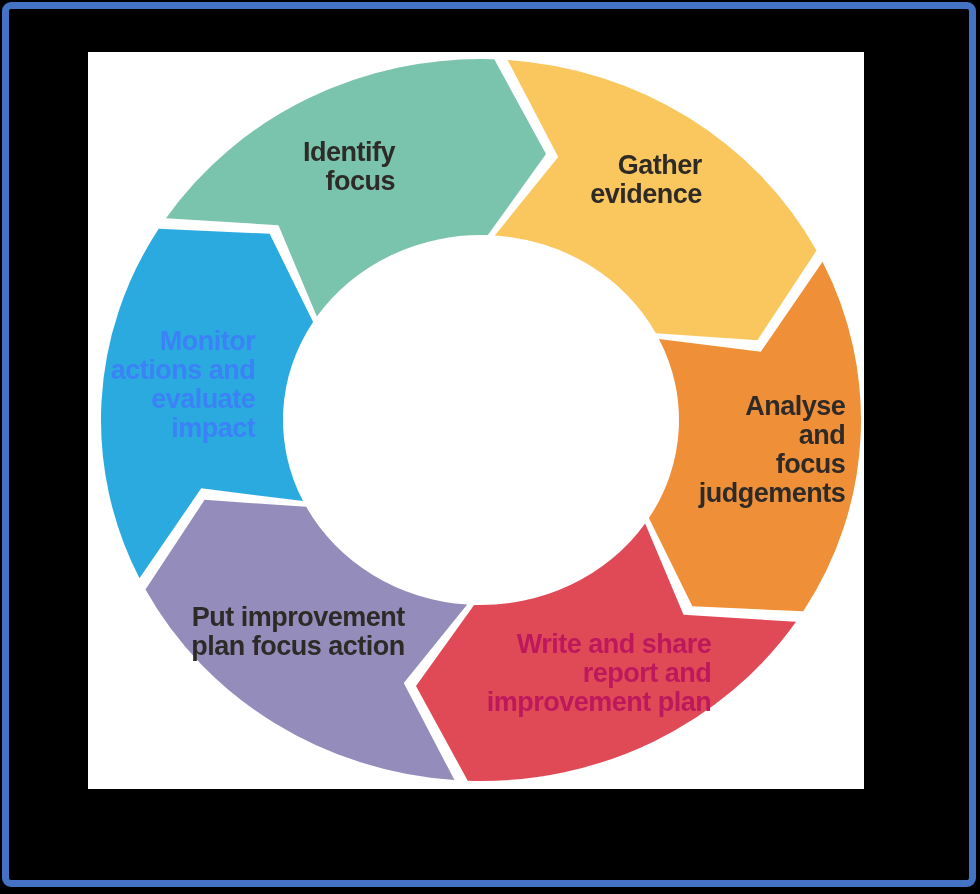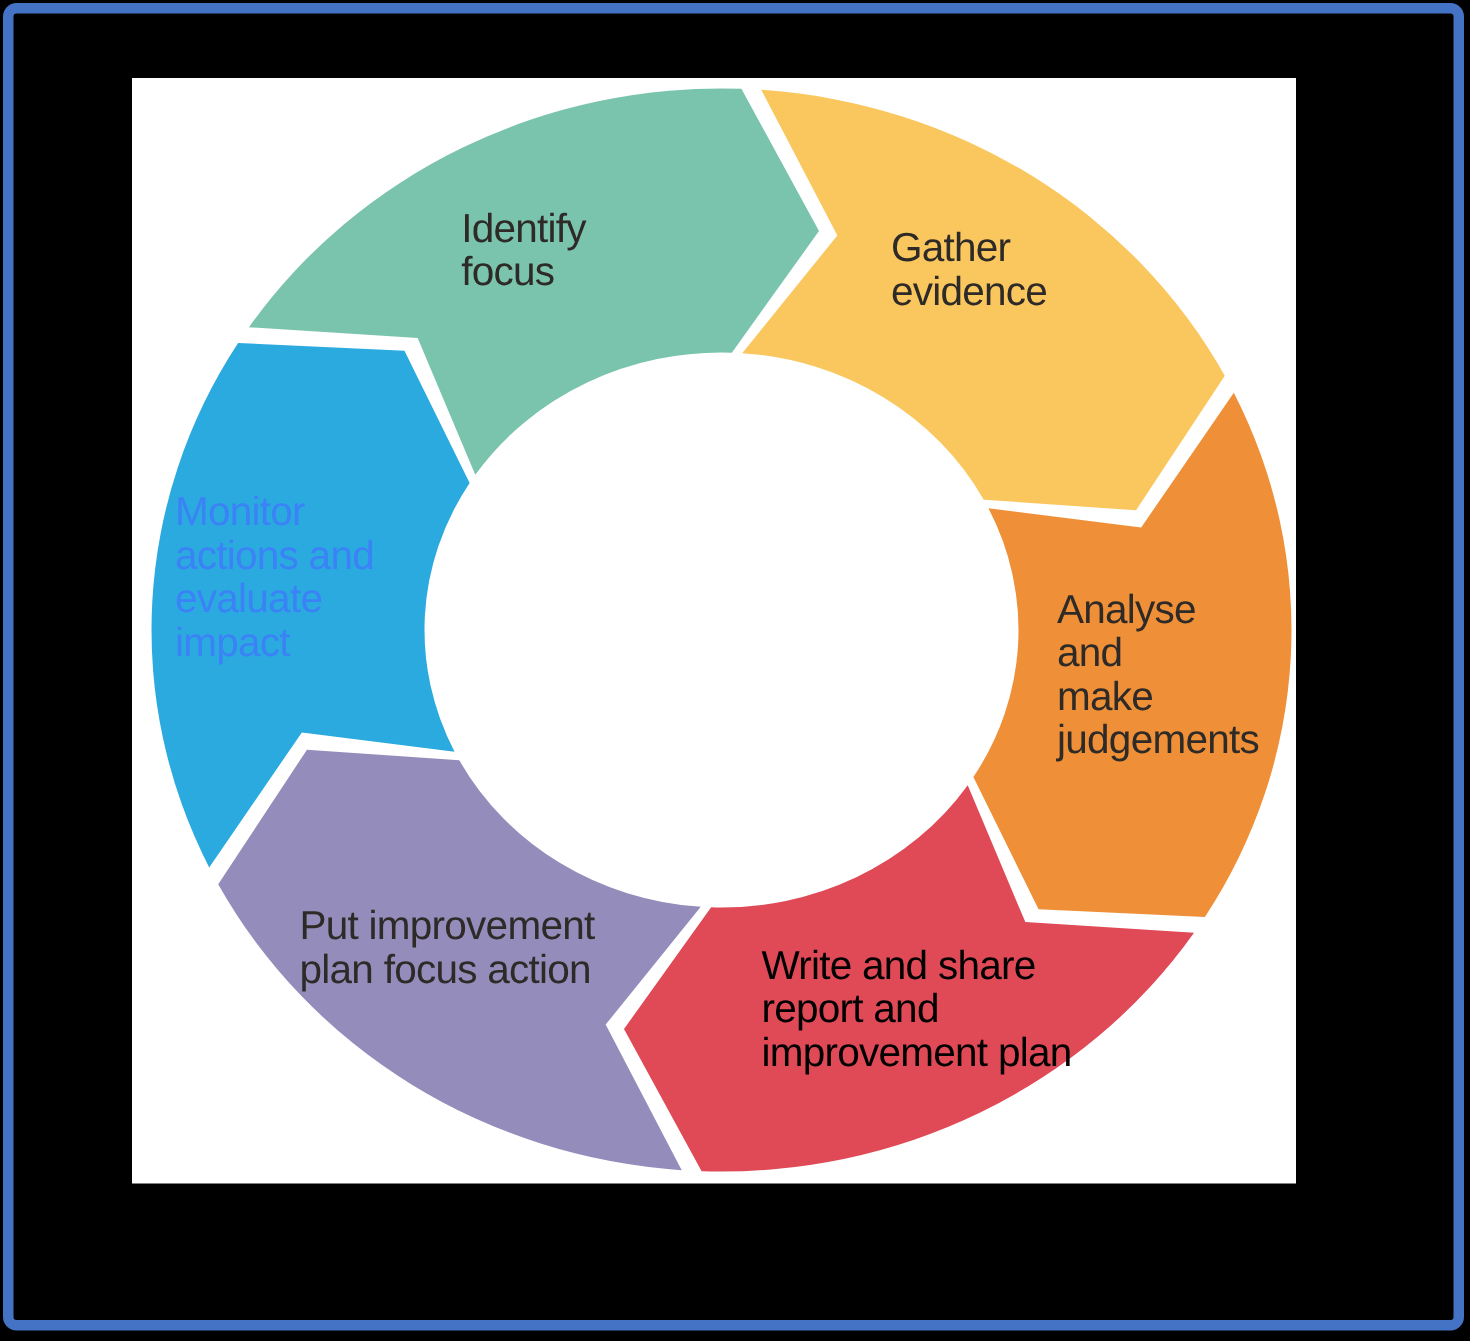--- a/index.html
+++ b/index.html
@@ -26,27 +26,27 @@
     background: #fff;
   }
   .canvas svg {
     position: absolute;
     left: 0; top: 0;
     display: block;
   }
   .seg-label {
     position: absolute;
     transform: translate(-50%, -50%);
-    font-weight: normal;
+    font-weight: bold;
     font-size: 27px;
     line-height: 29px;
     letter-spacing: -0.5px;
     color: #2E2A27;
     white-space: pre-line;
-    text-align: left;
+    text-align: right;
     pointer-events: none;
   }
 </style>
 </head>
 <body>
 
 <div class="page">
   <div class="frame"></div>
   <div class="canvas">
     <svg width="776" height="737" viewBox="0 0 776 737" xmlns="http://www.w3.org/2000/svg">
@@ -55,23 +55,23 @@
         <path d="M 734.54 209.75 A 380 361 0 0 1 715.26 559.30 L 604.36 554.19 L 560.91 466.04 A 198 185 0 0 0 570.96 286.90 L 672.79 299.65 Z" fill="#EF9038"></path>
         <path d="M 708.03 569.87 A 380 361 0 0 1 379.74 728.78 L 327.99 634.00 L 386.09 552.89 A 198 185 0 0 0 557.15 471.45 L 595.56 562.72 Z" fill="#E04A57"></path>
         <path d="M 366.49 728.12 A 380 361 0 0 1 57.48 537.48 L 116.63 447.82 L 218.18 454.85 A 198 185 0 0 0 379.19 552.55 L 315.77 631.07 Z" fill="#948DBB"></path>
         <path d="M 51.46 526.25 A 380 361 0 0 1 70.74 176.70 L 181.64 181.81 L 225.09 269.96 A 198 185 0 0 0 215.04 449.10 L 113.21 436.35 Z" fill="#2BAAE0"></path>
       </svg>
     <div class="seg-label" style="left: 261px; top: 115px; color: rgb(46, 42, 39);">Identify
 focus</div>
     <div class="seg-label" style="left: 558px; top: 128px; color: rgb(46, 42, 39);">Gather
 evidence</div>
     <div class="seg-label" style="left: 684px; top: 398px; color: rgb(46, 42, 39);">Analyse and
-make
+focus
 judgements</div>
-    <div class="seg-label" style="left: 511px; top: 621px; color: #000000; margin-left: 12px;">Write and share
+    <div class="seg-label" style="left: 511px; top: 621px; color: #be185d;">Write and share
 report and
 improvement plan</div>
     <div class="seg-label" style="left: 210px; top: 580px; color: rgb(46, 42, 39);">Put improvement
 plan focus action</div>
     <div class="seg-label" style="left: 95px; top: 333px; color: #3b82f6;">Monitor
 actions and
 evaluate
 impact</div>
   </div>
 </div>

